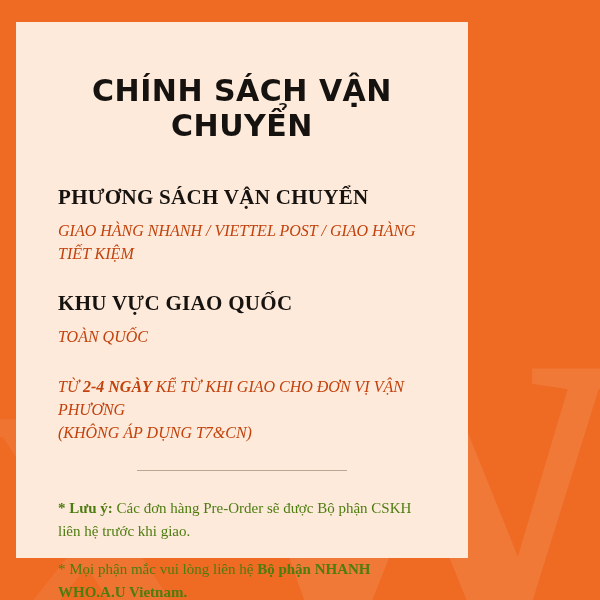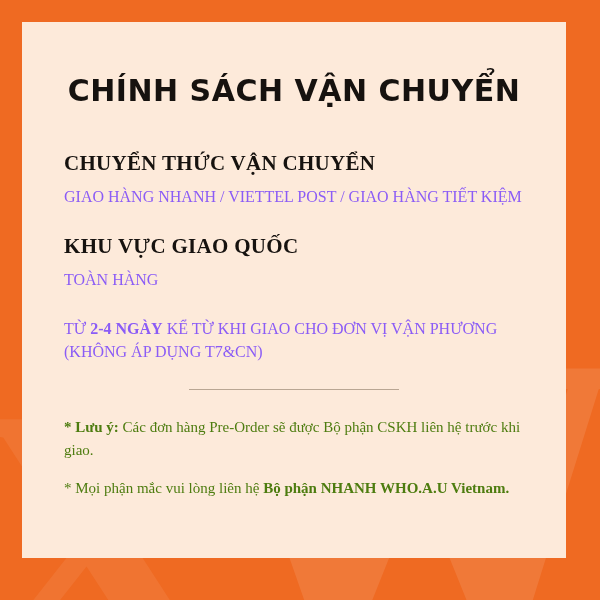--- a/index.html
+++ b/index.html
@@ -41,23 +41,23 @@
     font-family: "Liberation Serif", serif;
     font-size: 380px;
     font-weight: 700;
     line-height: 1;
     color: rgba(255, 255, 255, 0.07);
     user-select: none;
     pointer-events: none;
   }
   .card {
     position: absolute;
-    left: 22px;
+    left: 16px;
     top: 22px;
-    width: 544px;
+    width: 452px;
     height: 536px;
     background: #fdeada;
     box-sizing: border-box;
     padding: 34px 42px 0 42px;
   }
   .title {
     text-align: center;
     font-family: "DejaVu Sans", sans-serif;
     font-weight: 700;
     font-size: 30px;
@@ -76,23 +76,24 @@
     font-family: "Liberation Serif", serif;
     font-weight: 700;
     font-size: 21px;
     color: #16120f;
     letter-spacing: 0.3px;
     margin: 0 0 9px 0;
   }
   .sec-body {
     font-family: "Liberation Serif", serif;
     font-size: 16px;
-    color: #8b5cf6;
+    color: #c2410c;
     line-height: 1.45;
     margin: 0;
+    font-style: italic;
   }
   .sec-body .bold {
     font-weight: 700;
   }
   .divider {
     width: 210px;
     height: 1px;
     background: #b9a693;
     margin: 10px auto 0 auto;
   }
@@ -118,27 +119,27 @@
   <div class="watermark2">X</div>
   <div class="watermark">W</div>
 
   <div class="card">
 
     <h1 class="title">CHÍNH SÁCH VẬN CHUYỂN</h1>
 
     <div class="sections">
 
       <div class="sec">
-        <div class="sec-head">CHUYỂN THỨC VẬN CHUYỂN</div>
+        <div class="sec-head">PHƯƠNG SÁCH VẬN CHUYỂN</div>
         <p class="sec-body">GIAO HÀNG NHANH / VIETTEL POST / GIAO HÀNG TIẾT KIỆM</p>
       </div>
 
       <div class="sec">
         <div class="sec-head">KHU VỰC GIAO QUỐC</div>
-        <p class="sec-body">TOÀN HÀNG</p>
+        <p class="sec-body">TOÀN QUỐC</p>
       </div>
 
       <div class="sec">
         <p class="sec-body"><span>TỪ </span><span class="bold">2-4 NGÀY</span><span> KỂ TỪ KHI GIAO CHO ĐƠN VỊ VẬN PHƯƠNG</span></p>
         <p class="sec-body">(KHÔNG ÁP DỤNG T7&amp;CN)</p>
       </div>
 
       <div class="divider"></div>
 
     </div>

